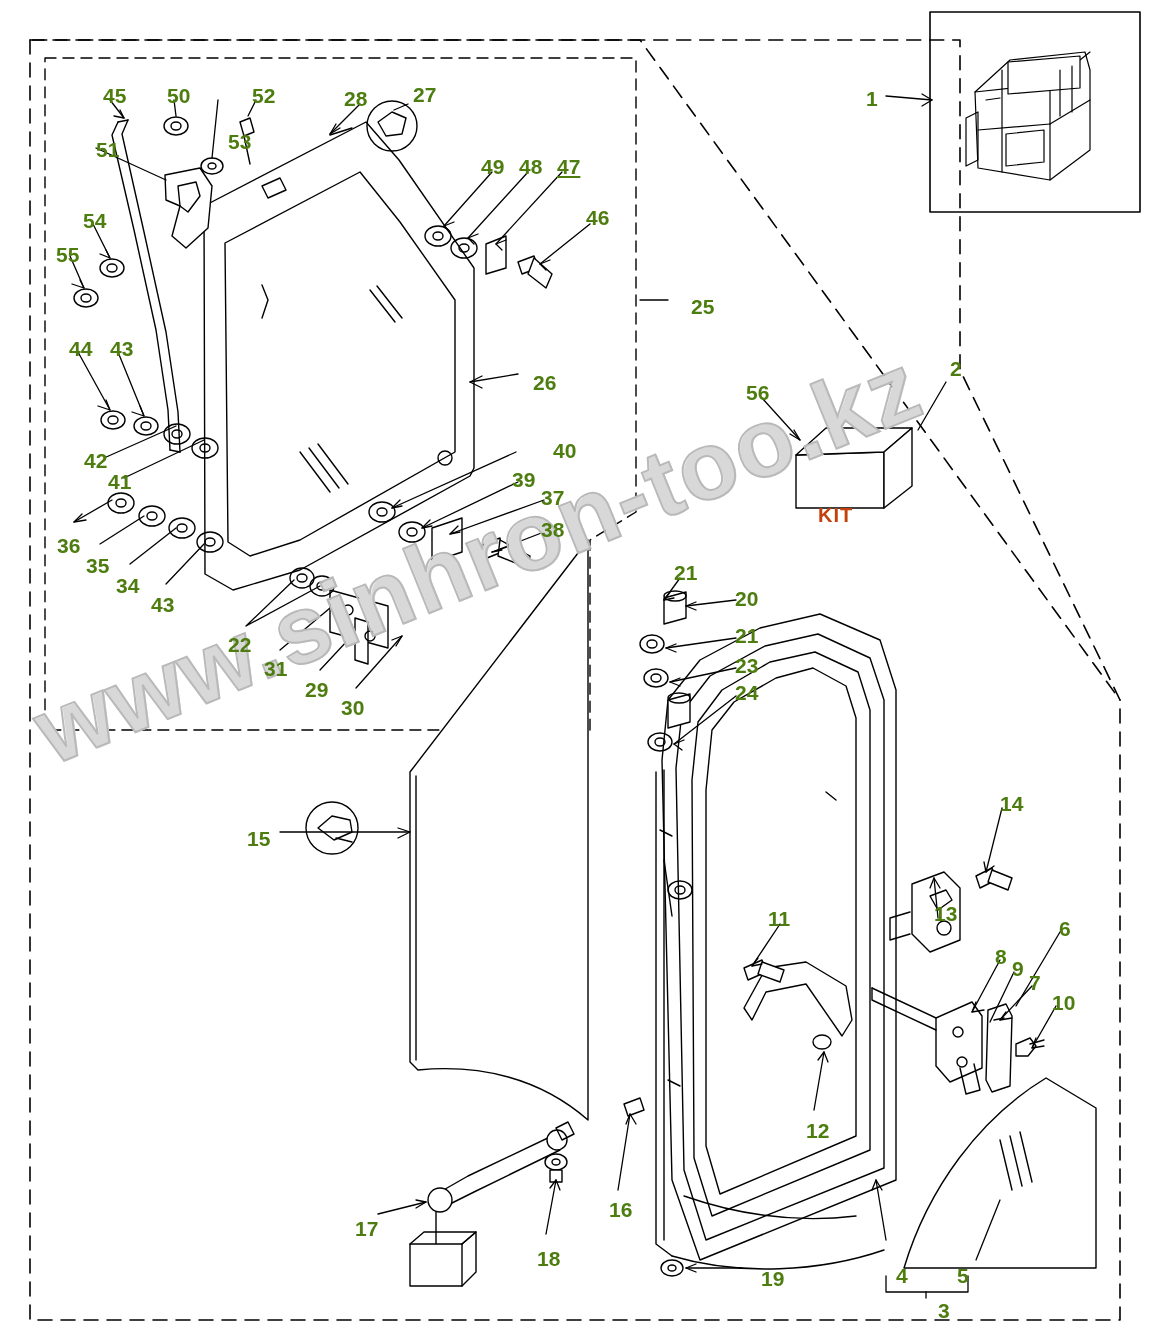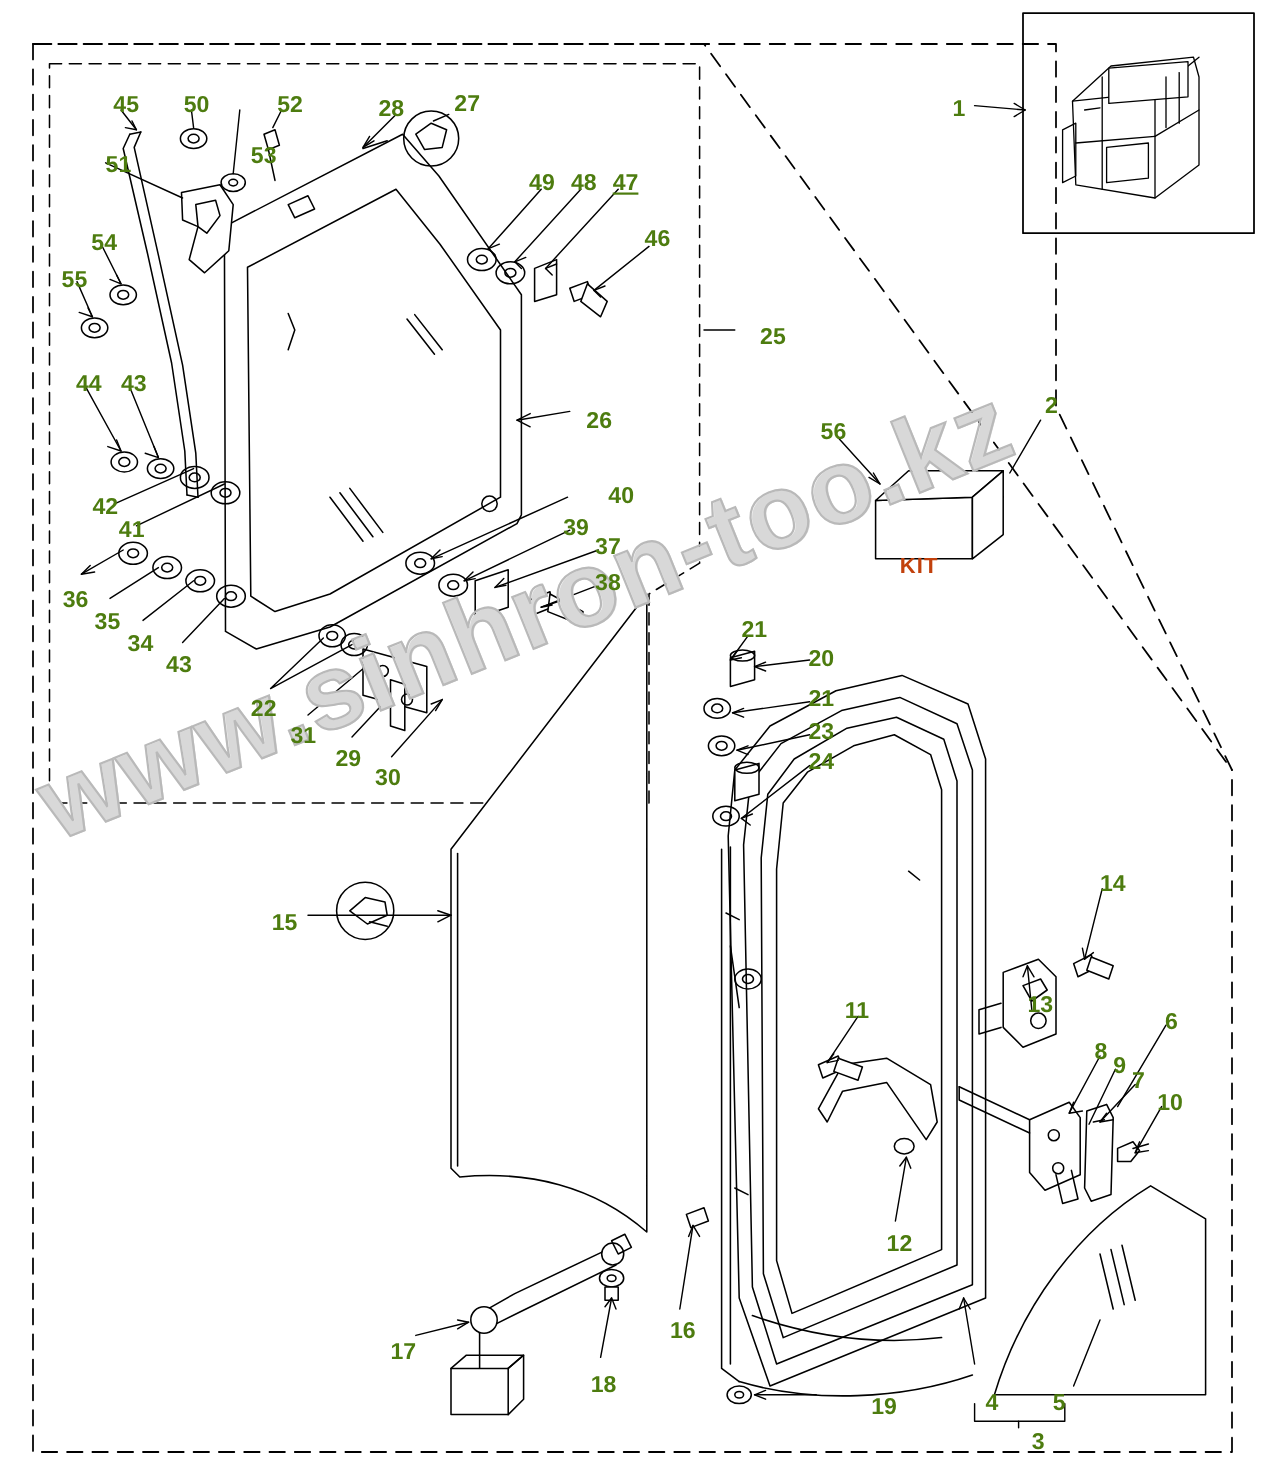--- a/index.html
+++ b/index.html
@@ -409,21 +409,21 @@
       <div class="callout" style="left: 1012px; top: 958px;">9</div>
       <div class="callout" style="left: 1052px; top: 992px;">10</div>
       <div class="callout" style="left: 768px; top: 908px;">11</div>
       <div class="callout" style="left: 806px; top: 1120px;">12</div>
       <div class="callout" style="left: 934px; top: 903px;">13</div>
       <div class="callout" style="left: 1000px; top: 793px;">14</div>
       <div class="callout" style="left: 247px; top: 828px;">15</div>
       <div class="callout" style="left: 609px; top: 1199px;">16</div>
       <div class="callout" style="left: 355px; top: 1218px;">17</div>
       <div class="callout" style="left: 537px; top: 1248px;">18</div>
-      <div class="callout" style="left: 792px; top: 1268px;">19</div>
+      <div class="callout" style="left: 761px; top: 1268px;">19</div>
       <div class="callout" style="left: 735px; top: 588px;">20</div>
       <div class="callout" style="left: 674px; top: 562px;">21</div>
       <div class="callout" style="left: 735px; top: 625px;">21</div>
       <div class="callout" style="left: 735px; top: 655px;">23</div>
       <div class="callout" style="left: 735px; top: 682px;">24</div>
       <div class="callout" style="left: 691px; top: 296px;">25</div>
       <div class="callout" style="left: 533px; top: 372px;">26</div>
       <div class="callout" style="left: 413px; top: 84px;">27</div>
       <div class="callout" style="left: 344px; top: 88px;">28</div>
       <div class="callout" style="left: 305px; top: 679px;">29</div>

